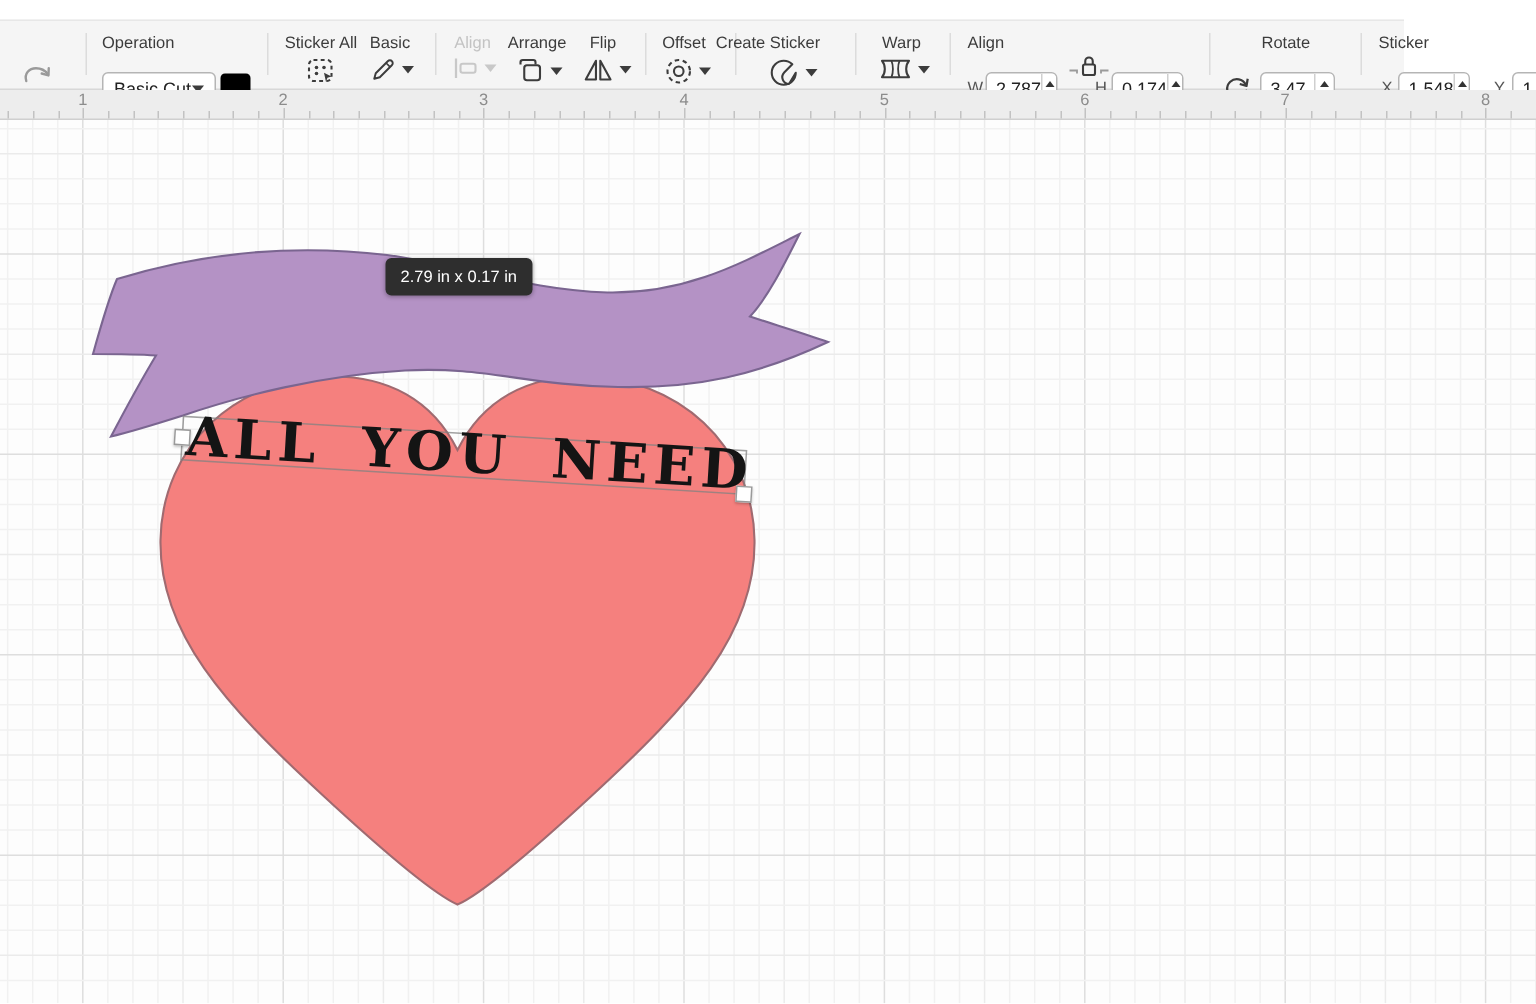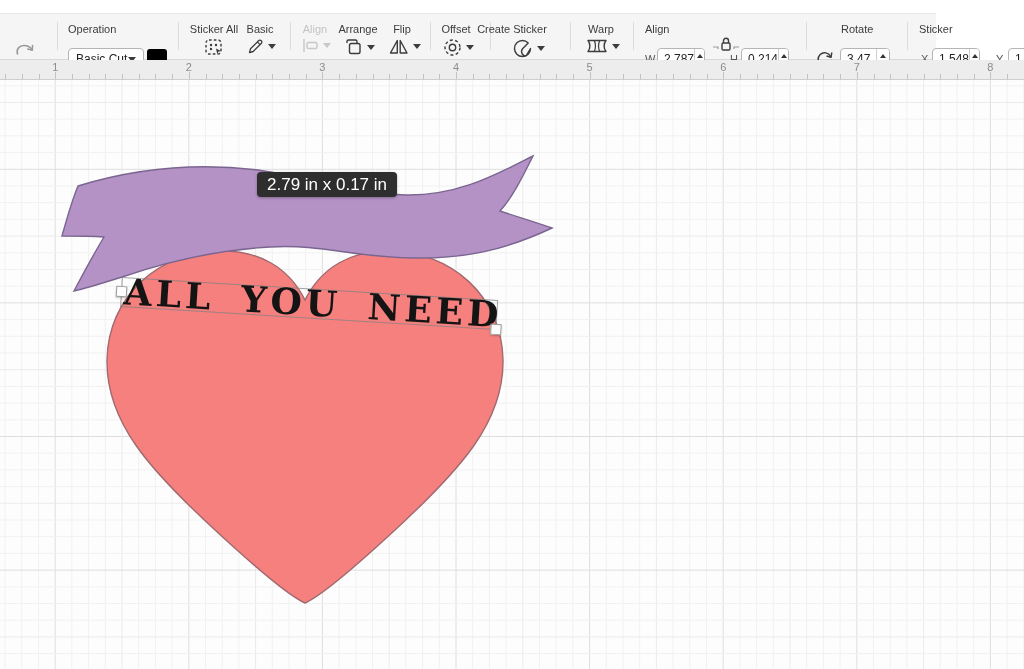--- a/index.html
+++ b/index.html
@@ -54,21 +54,21 @@
                  font-family:"DejaVu Serif", serif; font-weight:700; font-size:36px;
                  letter-spacing:4px; word-spacing:10px; color:var(--banner-text,#111); line-height:36px; }
   .handle { position:absolute; width:11px; height:11px; background:#fff; border:1px solid #9a9a9a;
             box-shadow:0 1px 2px rgba(0,0,0,.25); }
   .handle.left { left:-6px; top:50%; margin-top:-6px; }
   .handle.br { right:-6px; bottom:-6px; }
 
   
   .size-tooltip { position:absolute; left:257px; top:92px; height:25px; padding:0 10px;
                   background:var(--tooltip-bg,#2e2e2e); color:var(--tooltip-fg,#fff);
-                  border-radius:4px; font-size:17px; display:flex; align-items:center;
+                  border-radius:4px; font-size:11px; display:flex; align-items:center;
                   box-shadow:0 1px 3px rgba(0,0,0,.3); }
 
   svg.icon { display:block; }
 </style>
 </head>
 <body>
 
 <div class="app">
 
   <div class="topstrip"></div>
@@ -186,21 +186,21 @@
         </span>
     </div>
     <svg class="icon" style="position:absolute; left:712px; top:22px;" width="28" height="17" viewBox="0 0 28 17">
       <path d="M1 11 L6 11 L6 13" fill="none" stroke="#9a9a9a" stroke-width="1.2"></path>
       <path d="M27 11 L22 11 L22 13" fill="none" stroke="#9a9a9a" stroke-width="1.2"></path>
       <rect x="10" y="7" width="8" height="7" rx="1.2" fill="none" stroke="#3c3c3c" stroke-width="1.4"></rect>
       <path d="M11.5 7 L11.5 4.8 A2.5 2.5 0 0 1 16.5 4.8 L16.5 7" fill="none" stroke="#3c3c3c" stroke-width="1.4"></path>
     </svg>
     <span class="axis-ltr" style="left:730px;">H</span>
     <div class="field" style="left:741px; width:48px;">
-      <span class="val">0.214</span>
+      <span class="val">0.174</span>
       <span class="stepper">
           <span class="up"></span>
           <span class="dn"></span>
         </span>
     </div>
 
     <div class="divider" style="left:806px;"></div>
 
     <span class="tb-label" style="left:817px;padding-left:24px;">Rotate</span>
     <svg class="icon" style="position:absolute; left:815px; top:36px;" width="19" height="18" viewBox="0 0 19 18">

